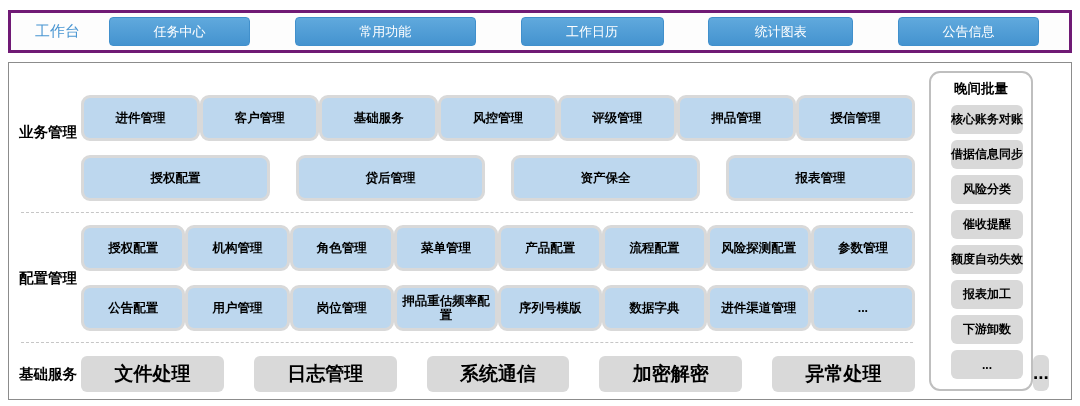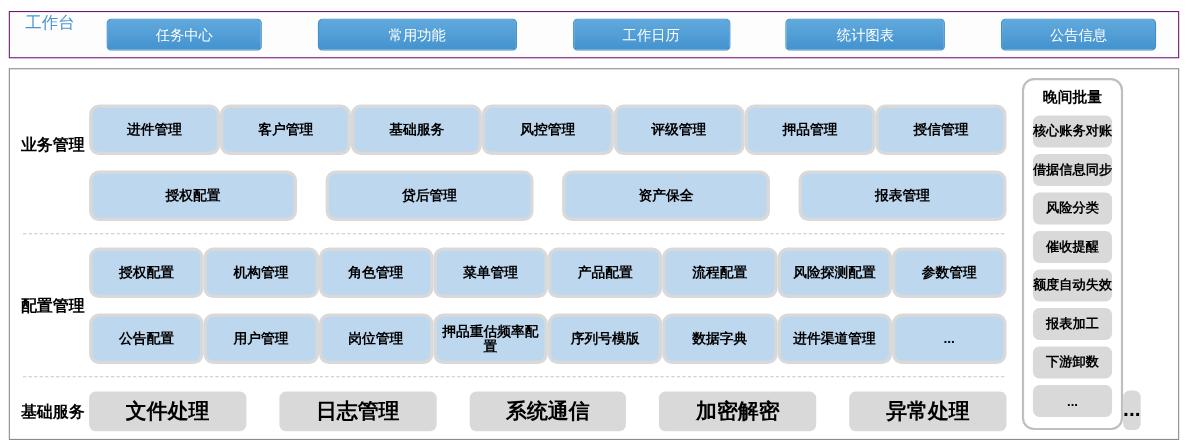--- a/index.html
+++ b/index.html
@@ -3,22 +3,22 @@
 <meta charset="utf-8">
 <style>
   * { box-sizing: border-box; margin: 0; padding: 0; }
   html,body { background:#fff; }
   body { font-family: "Liberation Sans", "DejaVu Sans", sans-serif; }
   .canvas { position: relative; width: 1080px; height: 406px; background: #fff; overflow: hidden; }
 
   
   .topbar {
     position: absolute; left: 8px; right: 8px; top: 10px; height: 43px;
-    background: #fdfdfd; border: 1px solid #701a75;
-    display: flex; padding: 0 14px;
+    background: #fdfdfd; border: 3px solid #701a75;
+    display: flex; align-items: center; padding: 0 24px;
   }
   .topbar-label { color: #4a96d2; font-size: 15px; width: 62px; flex: 0 0 auto; }
   .topbar-buttons { flex: 1; display: flex; align-items: center; justify-content: space-between; padding: 0 6px 0 12px; }
   .blue-btn {
     height: 29px; line-height: 27px; text-align: center; color: #fff; font-size: 13px;
     background: linear-gradient(180deg, #60a9dd 0%, #4493cf 100%);
     border: 1px solid #4190cc; border-radius: 4px; cursor: default;
   }
   .w140 { width: 141px; } .w180 { width: 181px; } .w143 { width: 143px; } .w145 { width: 145px; }
 
@@ -55,21 +55,21 @@
   
   .right-col { width: 146px; flex: 0 0 auto; display: flex; padding: 8px 12px 8px 4px; }
   .night-panel {
     border: 2px solid #bfbfbf; border-radius: 11px; background: #fff;
     padding: 7px 8px 4px 8px; display: flex; flex-direction: column;
   }
   .night-title { text-align: center; font-weight: bold; font-size: 13.5px; margin-bottom: 7px; }
   .night-item {
     height: 42px; background: #d9d9d9; border-radius: 6px; margin-bottom: 6px;
     display: flex; align-items: center; justify-content: center;
-    font-weight: bold; font-size: 12px; color: #000; cursor: default;
+    font-weight: bold; font-size: 12px; color: #000; cursor: default; margin-left: 12px;
   }
   .right-more { margin-top: auto; height: 36px; flex: 0 0 auto; }
 </style>
 </head>
 <body>
 
 <div class="canvas">
 
   <div class="topbar">
     <div class="topbar-label">工作台</div>

